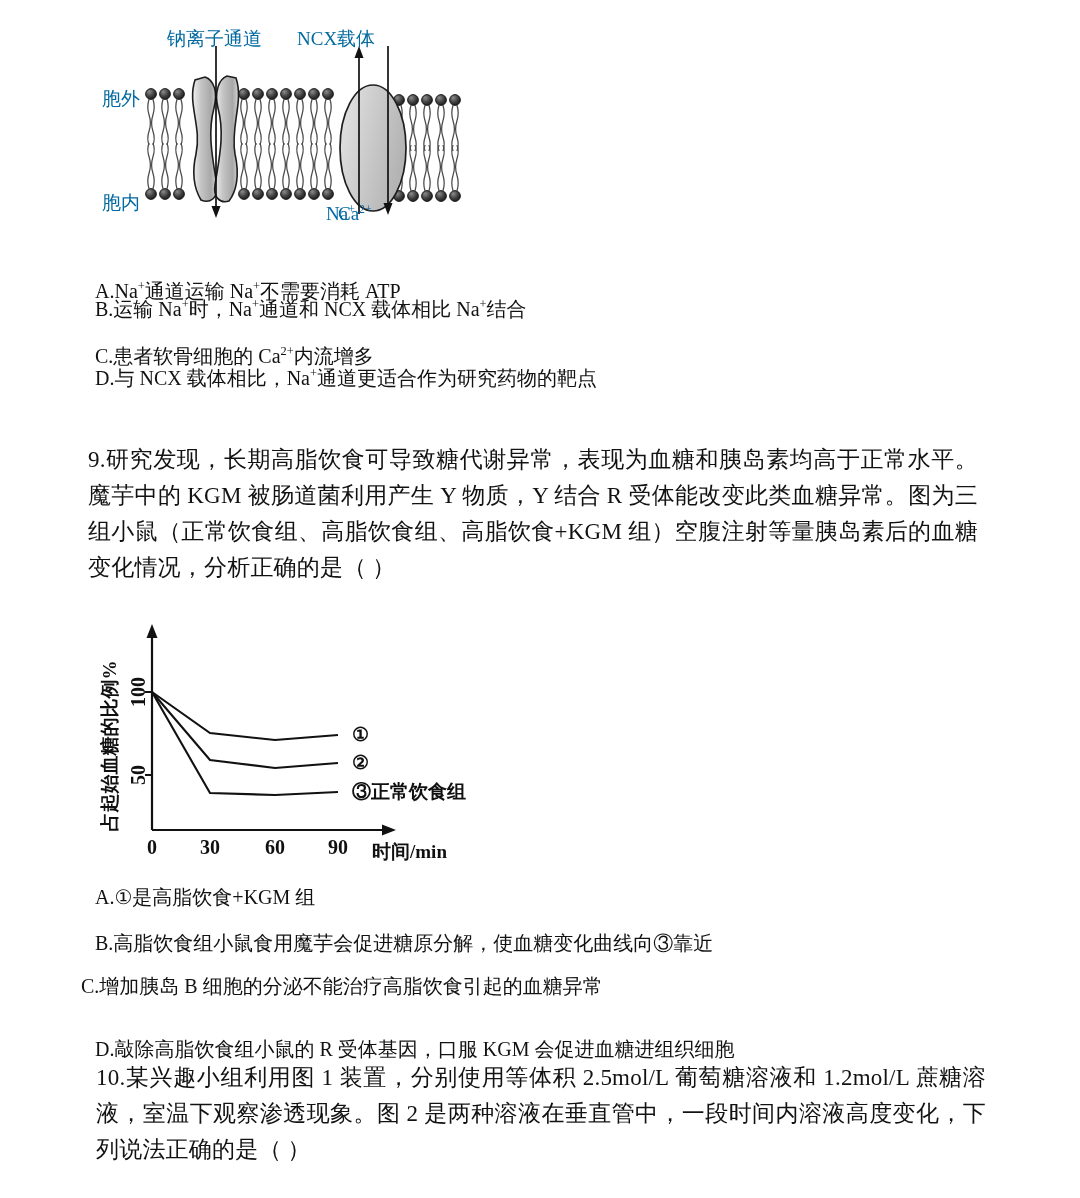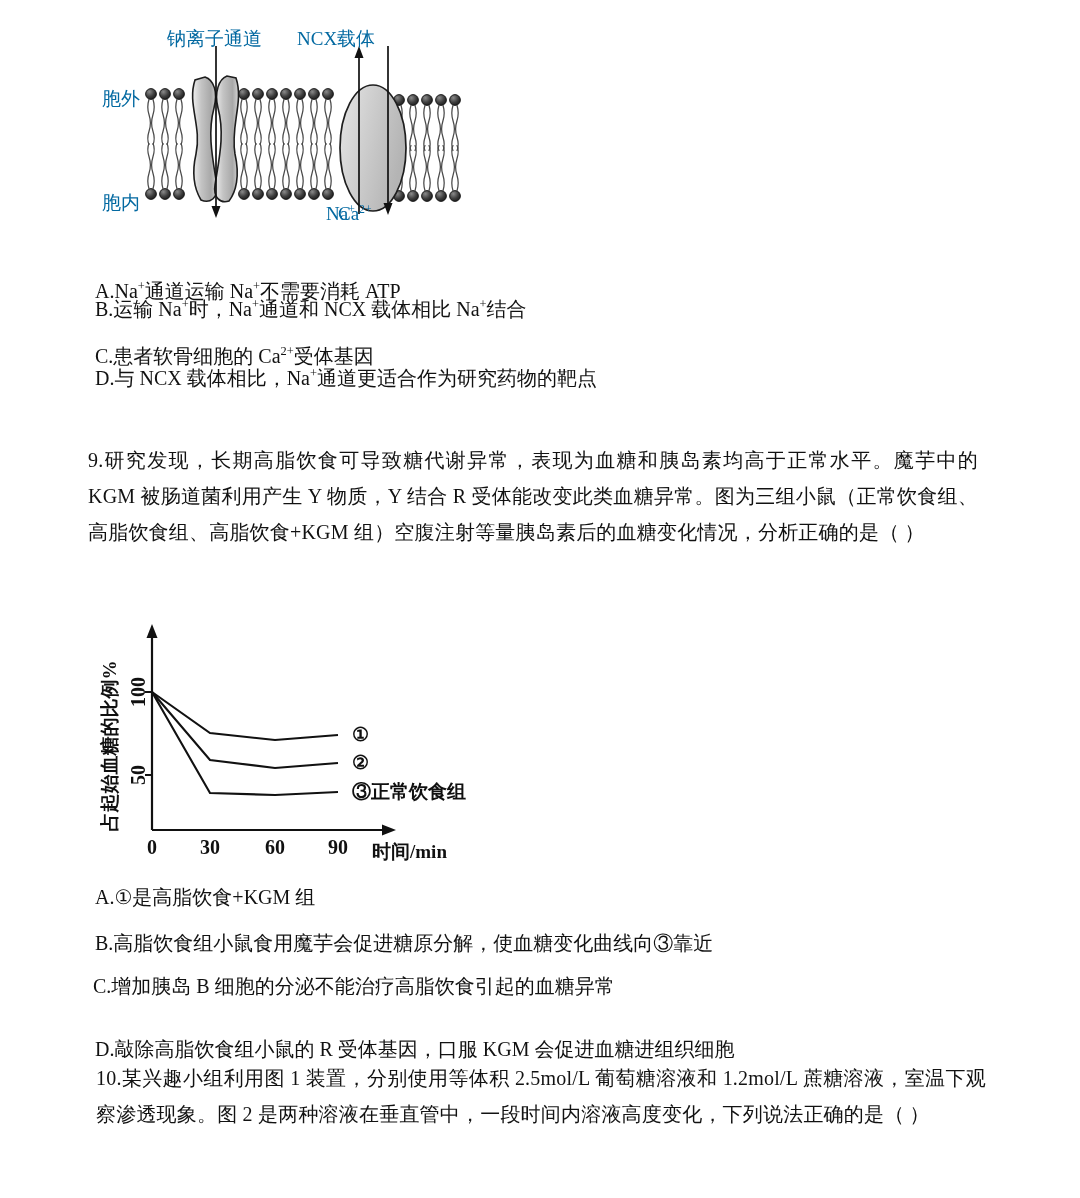--- a/index.html
+++ b/index.html
@@ -12,21 +12,21 @@
     height: 1198px;
     position: relative;
     font-family: "Liberation Serif", "DejaVu Serif", serif;
     color: #141414;
     overflow: hidden;
   }
 
   
   .qtext {
     position: absolute;
-    font-size: 20px;
+    font-size: 23px;
     line-height: 36px;
     letter-spacing: 0.2px;
     color: #121212;
     text-align: justify;
   }
   .opt {
     position: absolute;
     font-size: 20px;
     line-height: 22px;
     white-space: nowrap;
@@ -197,21 +197,21 @@
   <div class="fig-label" style="left:246px; top:195px; font-family:'Liberation Serif',serif;"><span>Ca</span><sup>2+</sup></div>
 </div>
 
 <div class="opt" style="left:95px; top:252px;margin-top:28px;">
   <span>A.Na</span><sup>+</sup><span>通道运输 Na</span><sup>+</sup><span>不需要消耗 ATP</span>
 </div>
 <div class="opt" style="left:95px; top:298px;">
   <span>B.运输 Na</span><sup>+</sup><span>时，Na</span><sup>+</sup><span>通道和 NCX 载体相比 Na</span><sup>+</sup><span>结合</span>
 </div>
 <div class="opt" style="left:95px; top:345px;">
-  <span>C.患者软骨细胞的 Ca</span><sup>2+</sup><span>受体基因</span>
+  <span>C.患者软骨细胞的 Ca</span><sup>2+</sup><span>内流增多</span>
 </div>
 <div class="opt" style="left:95px; top:367px;font-family:Liberation Serif, serif;">
   <span>D.与 NCX 载体相比，Na</span><sup>+</sup><span>通道更适合作为研究药物的靶点</span>
 </div>
 
 <div class="qtext" style="left:88px; top:442px; width:890px; text-indent:0;">9.研究发现，长期高脂饮食可导致糖代谢异常，表现为血糖和胰岛素均高于正常水平。魔芋中的 KGM 被肠道菌利用产生 Y 物质，Y 结合 R 受体能改变此类血糖异常。图为三组小鼠（正常饮食组、高脂饮食组、高脂饮食+KGM 组）空腹注射等量胰岛素后的血糖变化情况，分析正确的是（  ）</div>
 
 <div id="glucose-chart">
   <svg width="400" height="250" viewBox="0 0 400 250">
 
@@ -244,16 +244,16 @@
     <polyline points="56,74 114,175 179,177 242,174" fill="none" stroke="#111" stroke-width="2.1"></polyline>
 
     <text class="legend-text" x="256" y="123">①</text>
     <text class="legend-text" x="256" y="151">②</text>
     <text class="legend-text" x="256" y="180">③正常饮食组</text>
   </svg>
 </div>
 
 <div class="opt" style="left:95px; top:886px;">A.①是高脂饮食+KGM 组</div>
 <div class="opt" style="left:95px; top:932px;">B.高脂饮食组小鼠食用魔芋会促进糖原分解，使血糖变化曲线向③靠近</div>
-<div class="opt" style="left:93px; top:975px;">C.增加胰岛 B 细胞的分泌不能治疗高脂饮食引起的血糖异常</div>
+<div class="opt" style="left:81px; top:975px;">C.增加胰岛 B 细胞的分泌不能治疗高脂饮食引起的血糖异常</div>
 <div class="opt" style="left:95px; top:1038px;">D.敲除高脂饮食组小鼠的 R 受体基因，口服 KGM 会促进血糖进组织细胞</div>
 
 <div class="qtext" style="left:96px; top:1060px; width:890px;">10.某兴趣小组利用图 1 装置，分别使用等体积 2.5mol/L 葡萄糖溶液和 1.2mol/L 蔗糖溶液，室温下观察渗透现象。图 2 是两种溶液在垂直管中，一段时间内溶液高度变化，下列说法正确的是（  ）</div>
 
 </body></html>

